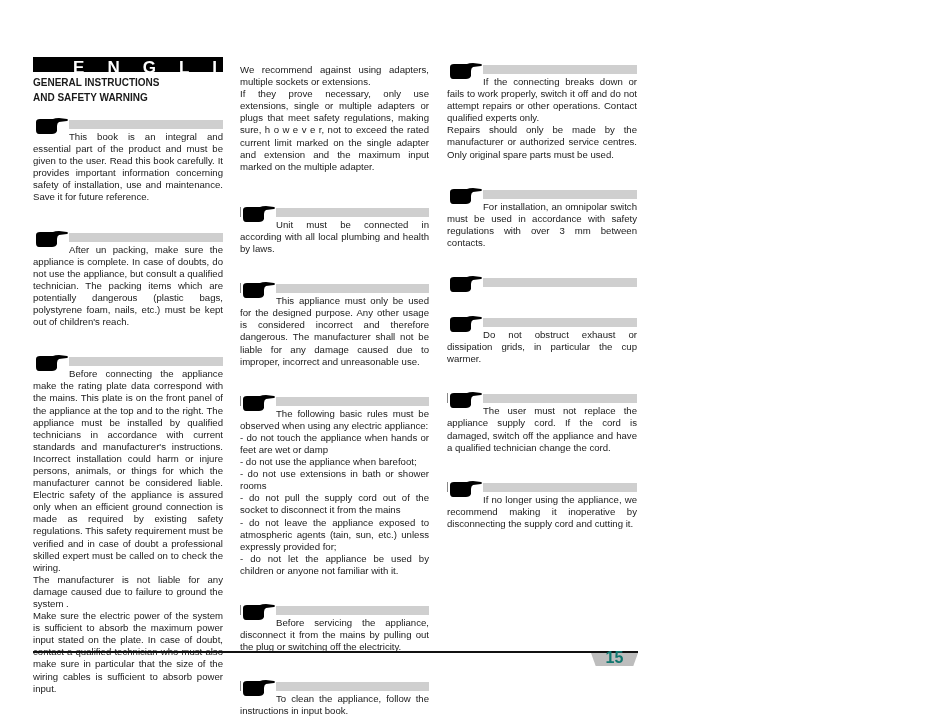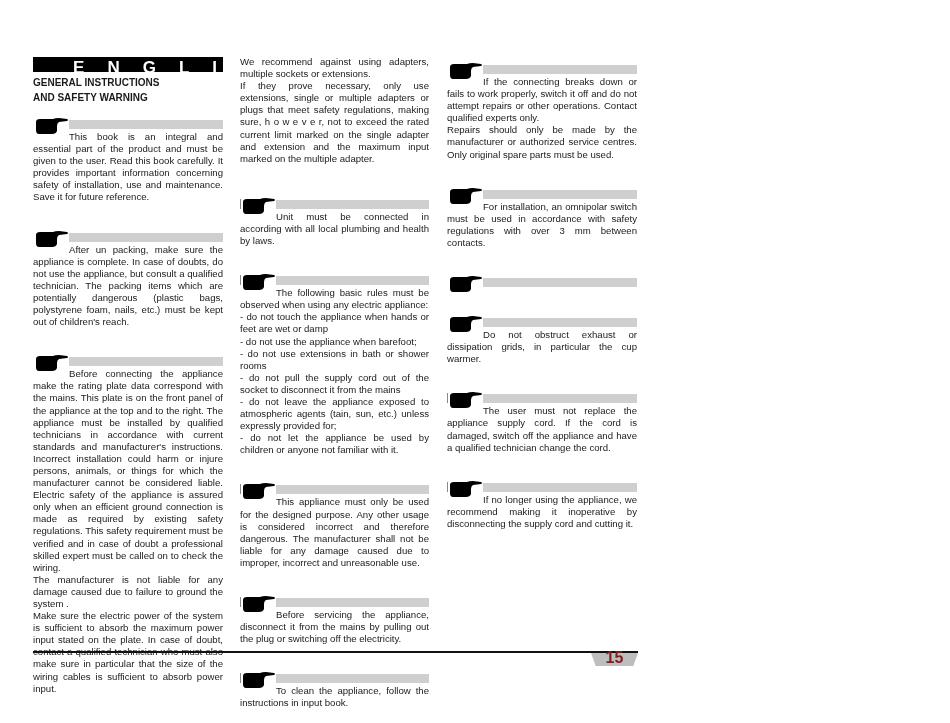--- a/index.html
+++ b/index.html
@@ -1,38 +1,38 @@
 <!DOCTYPE html>
 <html><head>
   <meta charset="utf-8">
   <style>
     html, body { margin: 0; padding: 0; background: #ffffff; }
     body { width: 950px; height: 723px; position: relative; overflow: hidden;
            font-family: "Liberation Sans", sans-serif; color: #1a1a1a; }
     .col { position: absolute; font-size: 9.6px; line-height: 12.1px; text-align: justify; }
     .col1 { left: 33px; width: 190px; top: 57px; }
-    .col2 { left: 240px; width: 189px; top: 56px; }
+    .col2 { left: 240px; width: 189px; top: 64px; }
     .col3 { left: 447px; width: 190px; top: 62px; }
     .lang-bar { background: #000; color: #fff; font-weight: bold; font-size: 17px;
                 letter-spacing: 6px; height: 15px; line-height: 21px; padding-left: 40px;
                 margin-bottom: 3px; }
     .main-title { font-weight: bold; font-size: 10px; line-height: 15px; margin: 0 0 12px 0; }
     .section { margin-bottom: 26px; position: relative; }
     .sec-head { position: relative; height: 14px; }
     .sec-head .bar { position: absolute; left: 36px; right: 0; top: 3px; height: 9px; background: #cfcfcf; }
     .sec-head .tick { position: absolute; left: 0; top: 2px; width: 1px; height: 10px; background: #888; }
     .hand { position: absolute; left: 2px; top: 0px; width: 34px; height: 18px; }
     .first-line { text-indent: 36px; margin: 0; }
     p { margin: 0; }
     .list-line { margin: 0; }
     .footer-rule { position: absolute; left: 33px; top: 651px; width: 605px; height: 2px; background: #111; }
     .page-tab { position: absolute; left: 591px; top: 653px; width: 47px; height: 13px; background: #bdbdbd;
                 clip-path: polygon(0 0, 100% 0, 90% 100%, 10% 100%); }
     .page-num { position: absolute; left: 591px; top: 649px; width: 47px; text-align: center;
-                font-weight: bold; font-size: 16px; line-height: 18px; color: #7f1d1d; }
+                font-weight: bold; font-size: 16px; line-height: 18px; color: #0f766e; }
   </style>
 </head>
 <body>
 
 <svg width="0" height="0" style="position:absolute">
   <defs>
     <symbol id="hand-shape" viewBox="0 0 34 18">
       <path d="M1 5 Q1 2 5 2 L18 2 Q20 1 24 1 L32 2 Q34 3 32 4 L24 5 Q22 6 22 9 L22 14 Q21 17 17 17 L4 17 Q1 17 1 13 Z" fill="#000"></path>
     </symbol>
   </defs>
@@ -94,48 +94,48 @@
   </div>
 
   <div class="section">
     <div class="sec-head">
         <div class="tick"></div>
         <svg class="hand">
           <use href="#hand-shape"></use>
         </svg>
         <div class="bar"></div>
       </div>
+    <p class="first-line">This appliance must only be used for the designed purpose. Any other usage is considered incorrect and therefore dangerous. The manufacturer shall not be liable for any damage caused due to improper, incorrect and unreasonable use.</p>
+  </div>
+
+  <div class="section">
+    <div class="sec-head">
+        <div class="tick"></div>
+        <svg class="hand">
+          <use href="#hand-shape"></use>
+        </svg>
+        <div class="bar"></div>
+      </div>
     <p class="first-line">The following basic rules must be observed when using any electric appliance:</p>
     <p class="list-line">- do not touch the appliance when hands or feet are wet or damp</p>
     <p class="list-line">- do not use the appliance when barefoot;</p>
     <p class="list-line">- do not use extensions in bath or shower rooms</p>
     <p class="list-line">- do not pull the supply cord out of the socket to disconnect it from the mains</p>
     <p class="list-line">- do not leave the appliance exposed to atmospheric agents (tain, sun, etc.) unless expressly provided for;</p>
     <p class="list-line">- do not let the appliance be used by children or anyone not familiar  with it.</p>
   </div>
 
   <div class="section">
     <div class="sec-head">
         <div class="tick"></div>
         <svg class="hand">
           <use href="#hand-shape"></use>
         </svg>
         <div class="bar"></div>
       </div>
-    <p class="first-line">This appliance must only be used for the designed purpose. Any other usage is considered incorrect and therefore dangerous. The manufacturer shall not be liable for any damage caused due to improper, incorrect and unreasonable use.</p>
-  </div>
-
-  <div class="section">
-    <div class="sec-head">
-        <div class="tick"></div>
-        <svg class="hand">
-          <use href="#hand-shape"></use>
-        </svg>
-        <div class="bar"></div>
-      </div>
     <p class="first-line">Before servicing the appliance, disconnect it from the mains by pulling out the plug or switching off the electricity.</p>
   </div>
 
   <div class="section" style="margin-bottom:0">
     <div class="sec-head">
         <div class="tick"></div>
         <svg class="hand">
           <use href="#hand-shape"></use>
         </svg>
         <div class="bar"></div>

